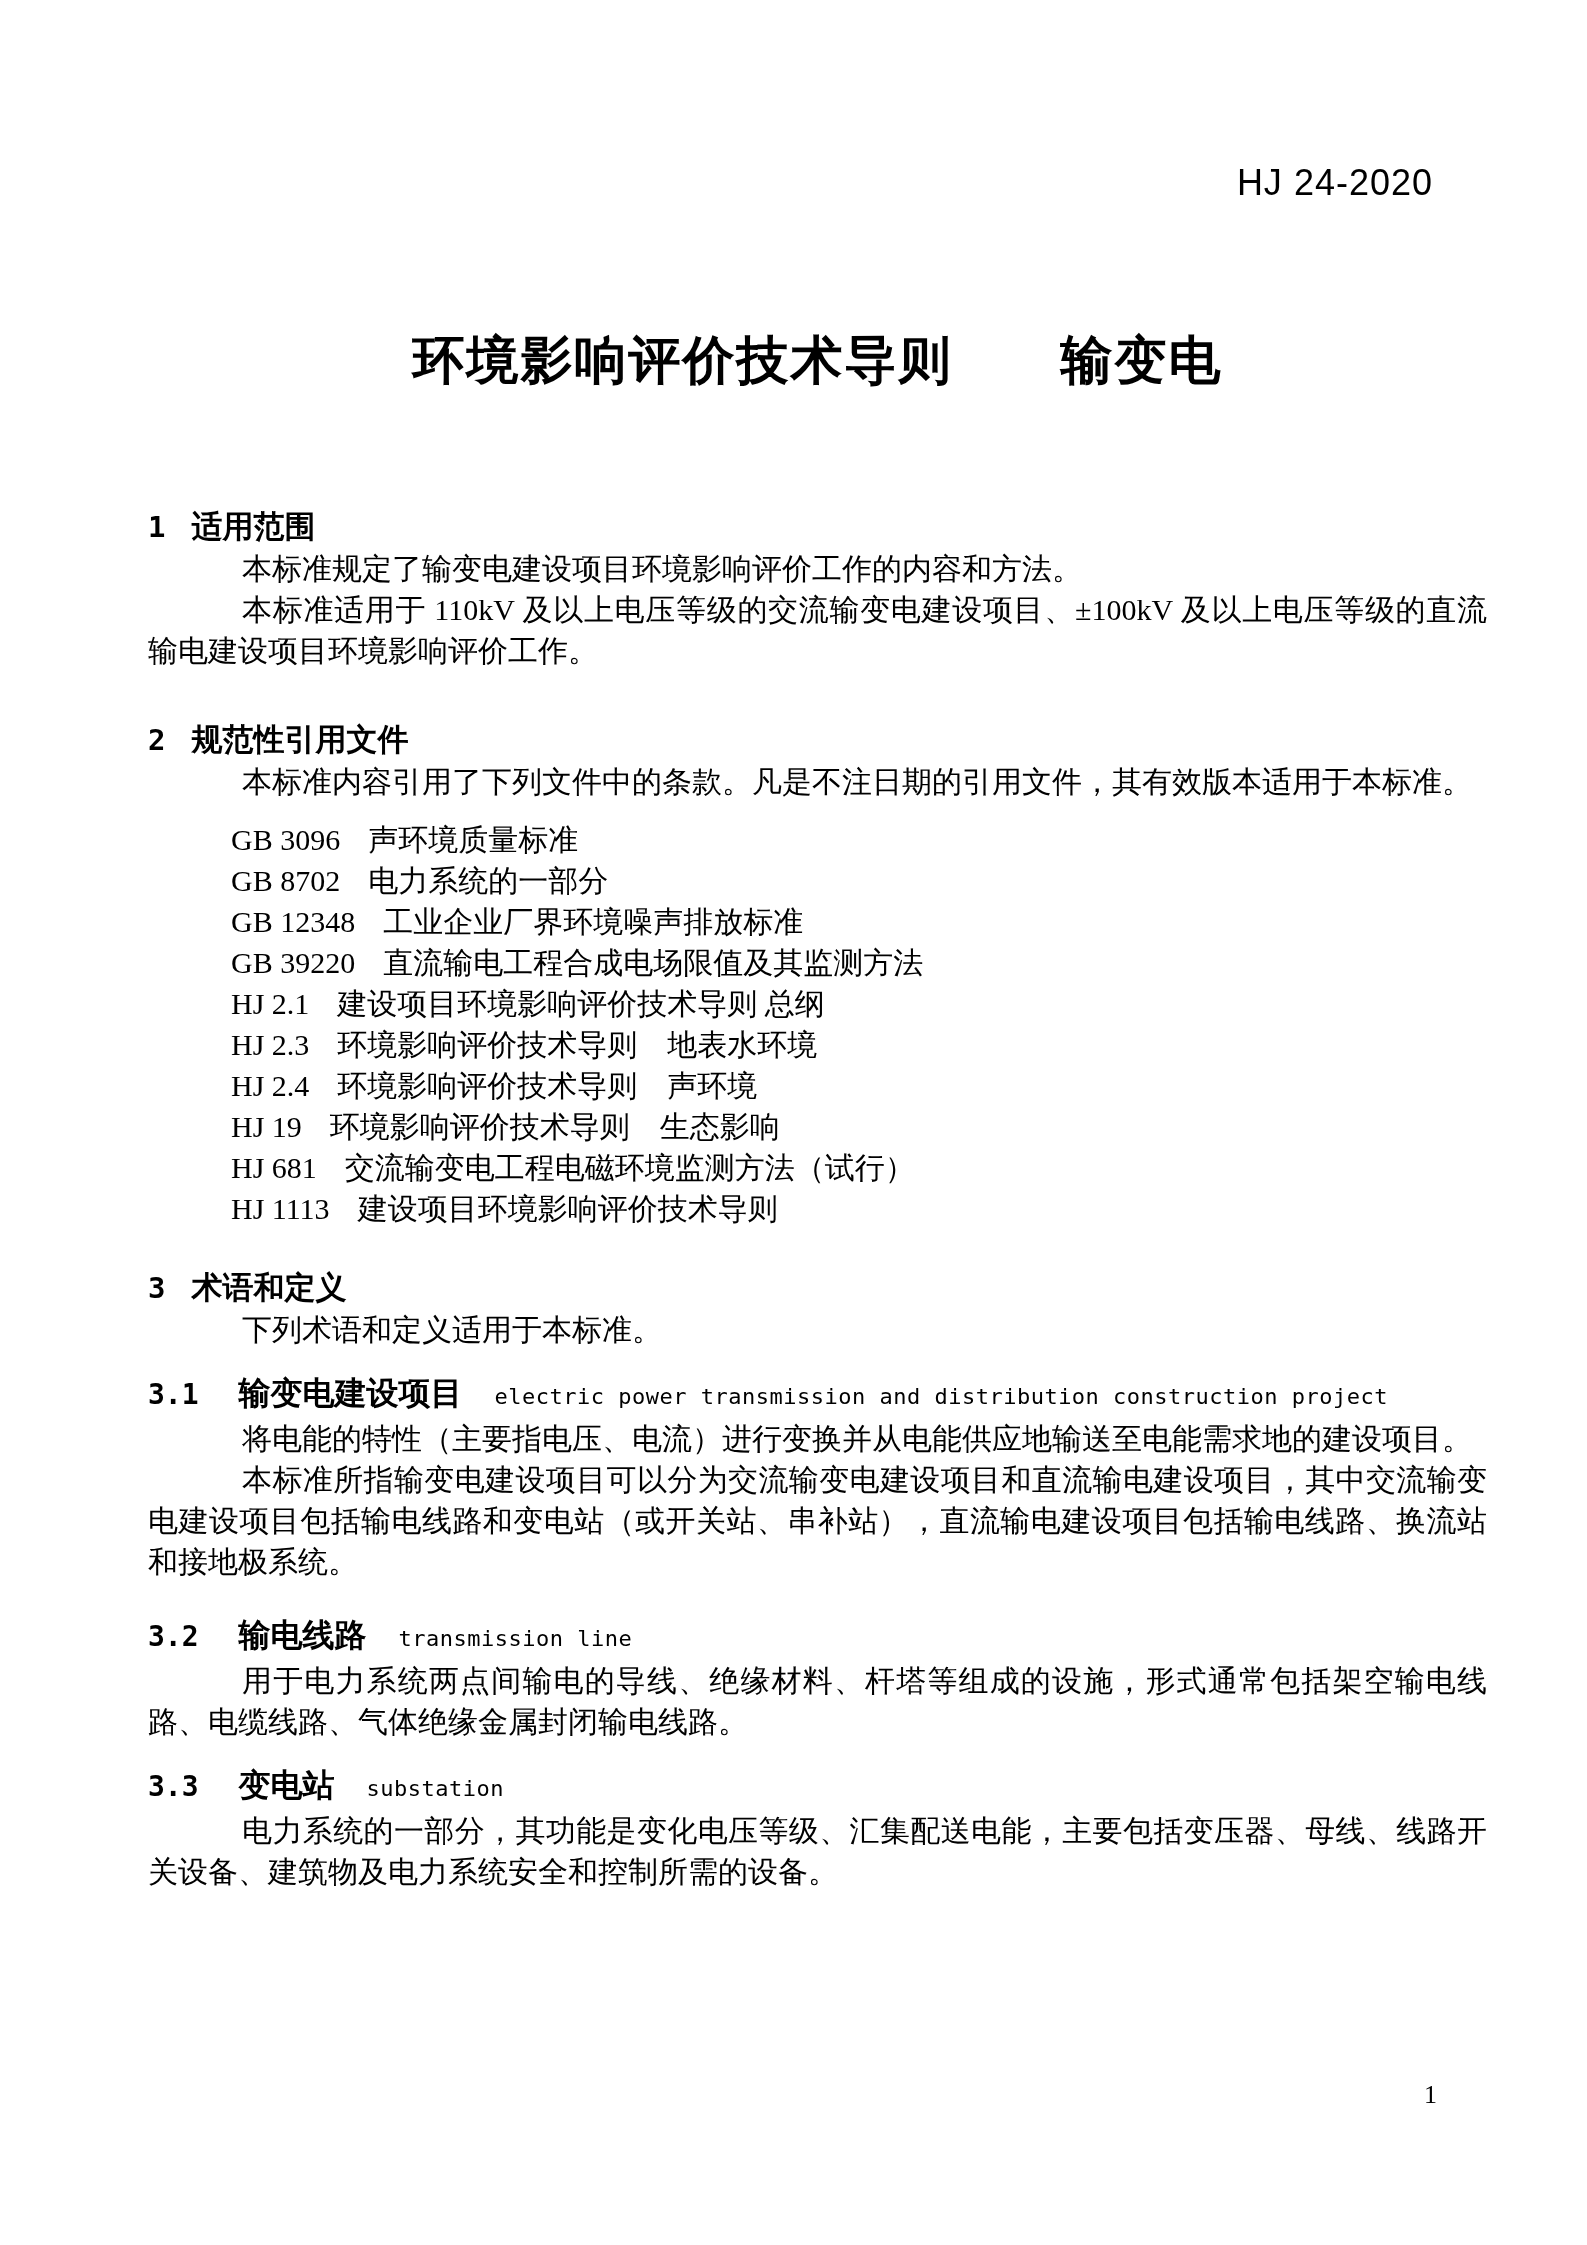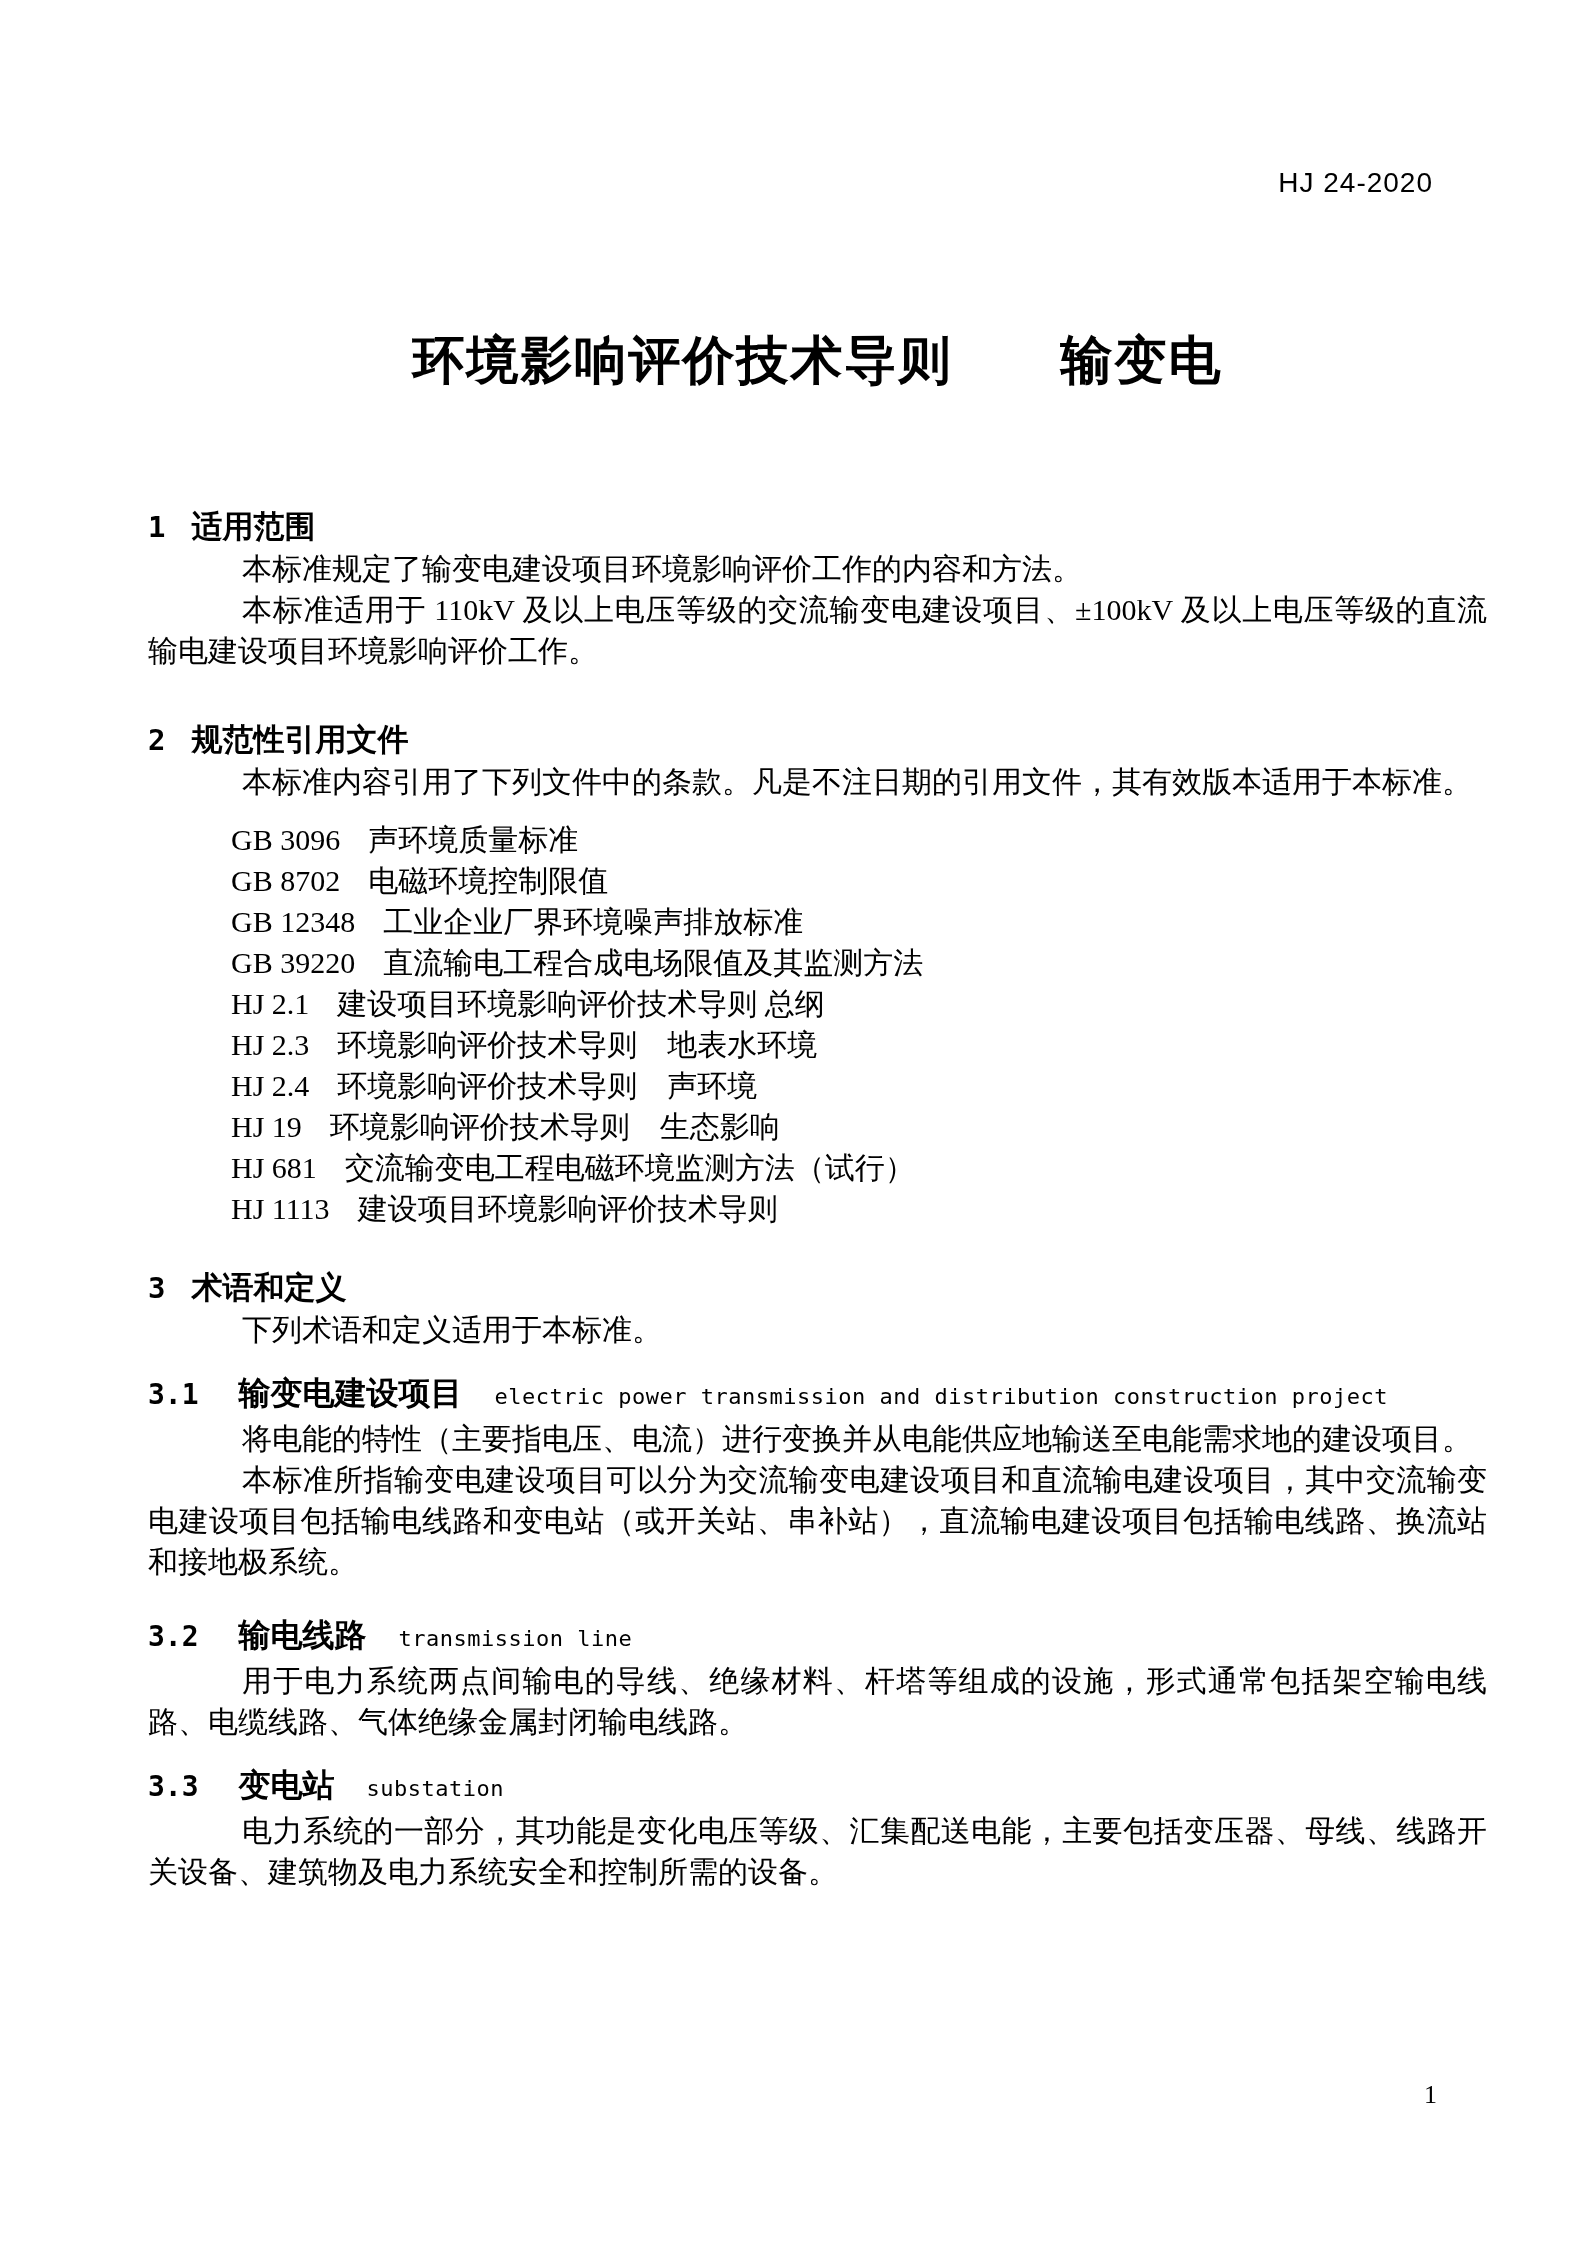--- a/index.html
+++ b/index.html
@@ -9,21 +9,21 @@
     margin:0 auto;
     background:#ffffff;
     color:#000;
     font-family:"Liberation Serif","DejaVu Serif",serif;
     overflow:hidden;
   }
   .doc-code{
     margin:168px 154px 0 0;
     text-align:right;
     font-family:"Liberation Sans","DejaVu Sans",sans-serif;
-    font-size:28px;
+    font-size:36px;
     line-height:30px;
     letter-spacing:1px;
   }
   .content{
     padding:0 100px 0 148px;
   }
   .title{
     margin:136px 0 0 0;
     text-align:center;
     font-family:"Liberation Sans","DejaVu Sans",sans-serif;
@@ -113,21 +113,21 @@
 
     <p class="body mt-p1">本标准规定了输变电建设项目环境影响评价工作的内容和方法。</p>
     <p class="body">本标准适用于 110kV 及以上电压等级的交流输变电建设项目、±100kV 及以上电压等级的直流输电建设项目环境影响评价工作。</p>
 
     <h2 class="sec-h h-s2"><span class="sec-num">2</span><span>规范性引用文件</span></h2>
 
     <p class="body mt-intro2">本标准内容引用了下列文件中的条款。凡是不注日期的引用文件，其有效版本适用于本标准。</p>
 
     <ul class="refs">
       <li class="ref-line"><span class="ref-code">GB 3096</span><span>声环境质量标准</span></li>
-      <li class="ref-line"><span class="ref-code">GB 8702</span><span>电磁环境控制限值</span></li>
+      <li class="ref-line"><span class="ref-code">GB 8702</span><span>电力系统的一部分</span></li>
       <li class="ref-line"><span class="ref-code">GB 12348</span><span>工业企业厂界环境噪声排放标准</span></li>
       <li class="ref-line"><span class="ref-code">GB 39220</span><span>直流输电工程合成电场限值及其监测方法</span></li>
       <li class="ref-line"><span class="ref-code">HJ 2.1</span><span>建设项目环境影响评价技术导则 总纲</span></li>
       <li class="ref-line"><span class="ref-code">HJ 2.3</span><span>环境影响评价技术导则　地表水环境</span></li>
       <li class="ref-line"><span class="ref-code">HJ 2.4</span><span>环境影响评价技术导则　声环境</span></li>
       <li class="ref-line"><span class="ref-code">HJ 19</span><span>环境影响评价技术导则　生态影响</span></li>
       <li class="ref-line"><span class="ref-code">HJ 681</span><span>交流输变电工程电磁环境监测方法（试行）</span></li>
       <li class="ref-line"><span class="ref-code">HJ 1113</span><span>建设项目环境影响评价技术导则</span></li>
     </ul>
 

